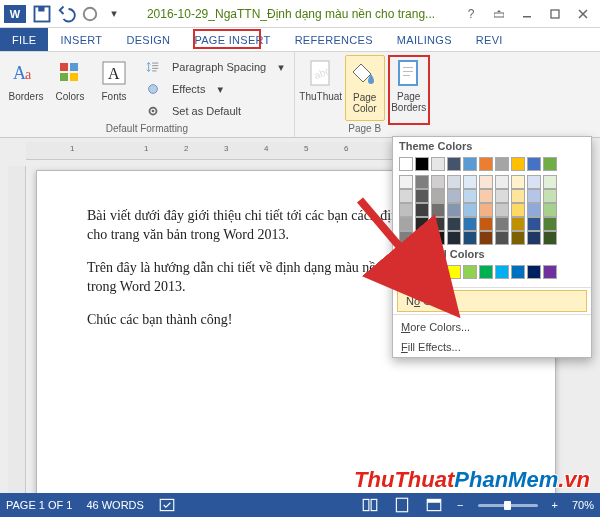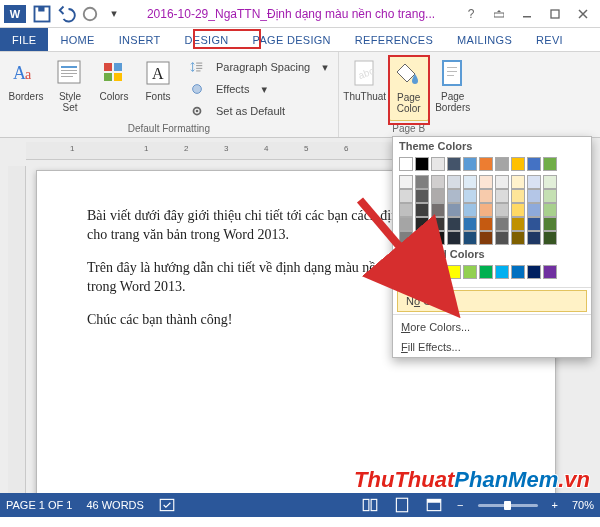--- a/index.html
+++ b/index.html
@@ -26,21 +26,21 @@
     background: #2b579a;
     color: #fff;
     font-weight: bold;
     font-size: 11px;
     text-align: center;
     line-height: 18px;
     margin: 0 4px;
   }
   .qat { display: flex; gap: 4px; margin-left: 2px; }
   .qat-btn { width: 20px; height: 20px; display:flex; align-items:center; justify-content:center; color:#444; }
-  .titlebar-title { flex:1; text-align:center; color:#a21caf; font-size:12px; white-space:nowrap; overflow:hidden; text-overflow:ellipsis; padding: 0 8px;}
+  .titlebar-title { flex:1; text-align:center; color:#4d7c0f; font-size:12px; white-space:nowrap; overflow:hidden; text-overflow:ellipsis; padding: 0 8px;}
   .win-ctrls { display:flex; gap:2px; margin-right:4px; }
   .win-btn { width: 26px; height:22px; display:flex; align-items:center; justify-content:center; color:#666; font-size:12px;}
   .win-btn svg { width:10px; height:10px; }
   
   .tabs {
     height: 24px;
     background:#fff;
     display:flex;
     align-items:stretch;
     border-bottom: 1px solid #d4d4d4;
@@ -215,53 +215,39 @@
     <div class="win-btn">
         <svg viewBox="0 0 10 10">
           <path d="M1 1l8 8M9 1l-8 8" stroke="#666" stroke-width="1.5"></path>
         </svg>
       </div>
   </div>
 </div>
 
 <div class="tabs">
   <div class="tab file">FILE</div>
-  <div class="tab">HOME</div>
   <div class="tab">INSERT</div>
   <div class="tab active">DESIGN</div>
-  <div class="tab">PAGE DESIGN</div>
+  <div class="tab">PAGE INSERT</div>
   <div class="tab">REFERENCES</div>
   <div class="tab">MAILINGS</div>
   <div class="tab">REVI</div>
 </div>
 
 <div class="ribbon">
   <div class="ribbon-group" style="flex:0 0 auto;">
     <div class="group-body">
       <div class="big-btn">
         <div class="icon-box">
             <svg viewBox="0 0 32 32">
               <text x="3" y="22" font-size="18" fill="#3a7bd5" font-family="Georgia">A</text>
               <text x="15" y="22" font-size="14" fill="#d94a3e" font-family="Georgia">a</text>
             </svg>
           </div>
         <div class="lbl">Borders</div>
-      </div>
-      <div class="big-btn">
-        <div class="icon-box">
-            <svg viewBox="0 0 32 32">
-              <rect x="4" y="4" width="22" height="22" fill="#fff" stroke="#888"></rect>
-              <rect x="7" y="9" width="16" height="2" fill="#5b9bd5"></rect>
-              <rect x="7" y="13" width="16" height="1" fill="#aaa"></rect>
-              <rect x="7" y="16" width="16" height="1" fill="#aaa"></rect>
-              <rect x="7" y="19" width="12" height="1" fill="#aaa"></rect>
-            </svg>
-          </div>
-        <div class="lbl" style="white-space:pre-line">Style
-Set</div>
       </div>
       <div class="big-btn">
         <div class="icon-box">
             <svg viewBox="0 0 32 32">
               <rect x="6" y="6" width="8" height="8" fill="#d94a3e"></rect>
               <rect x="16" y="6" width="8" height="8" fill="#5b9bd5"></rect>
               <rect x="6" y="16" width="8" height="8" fill="#70ad47"></rect>
               <rect x="16" y="16" width="8" height="8" fill="#ffc000"></rect>
             </svg>
           </div>

